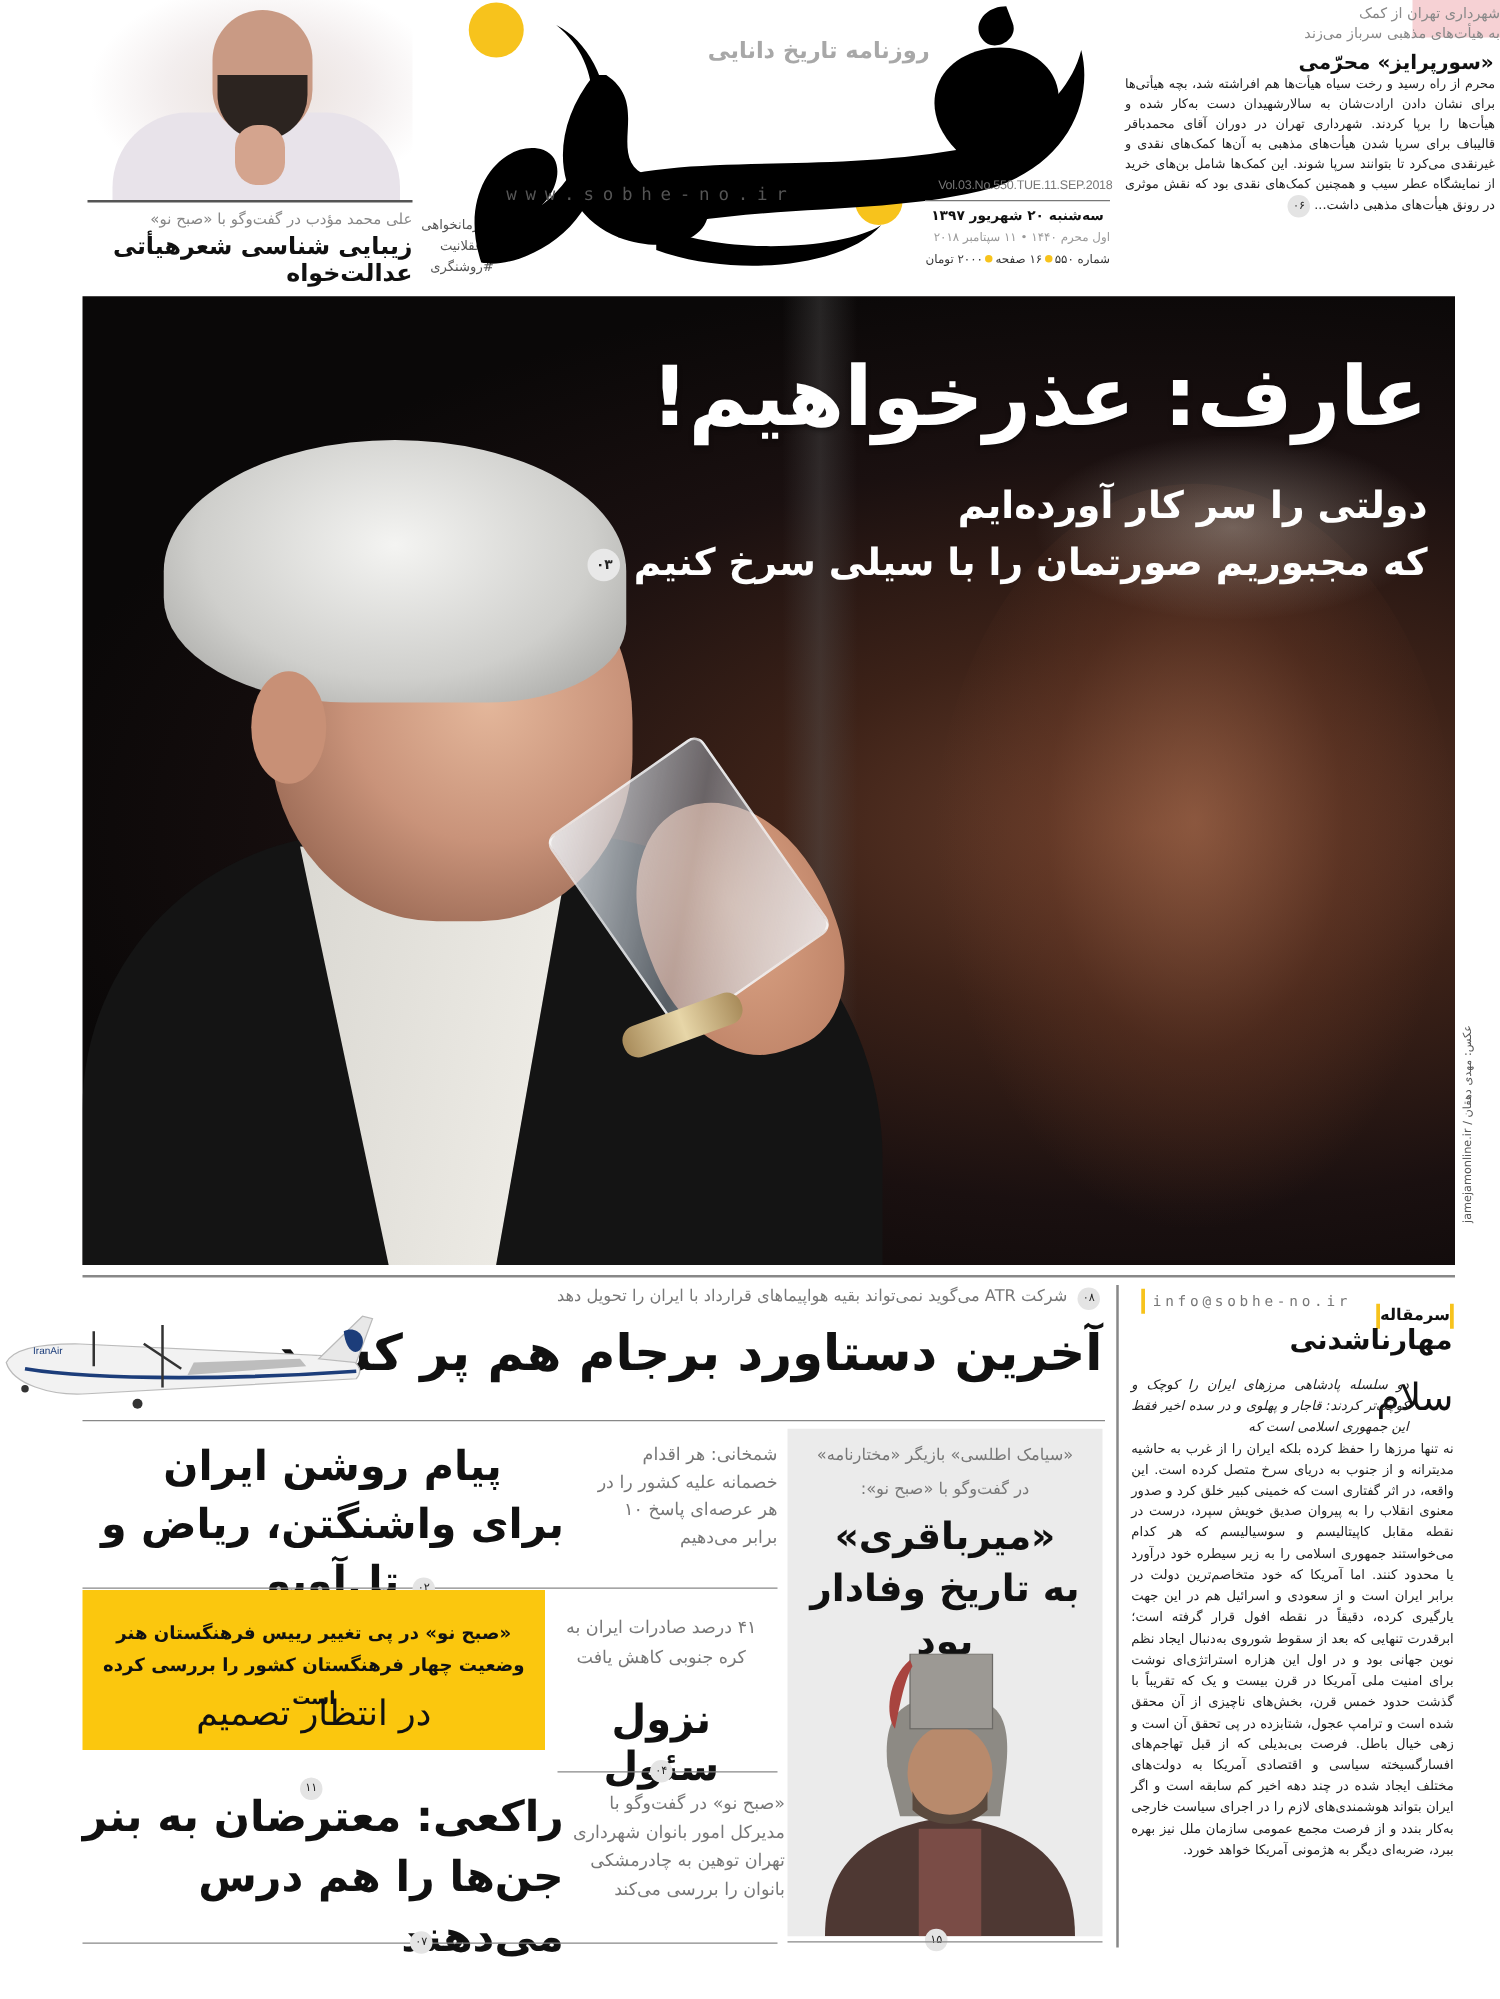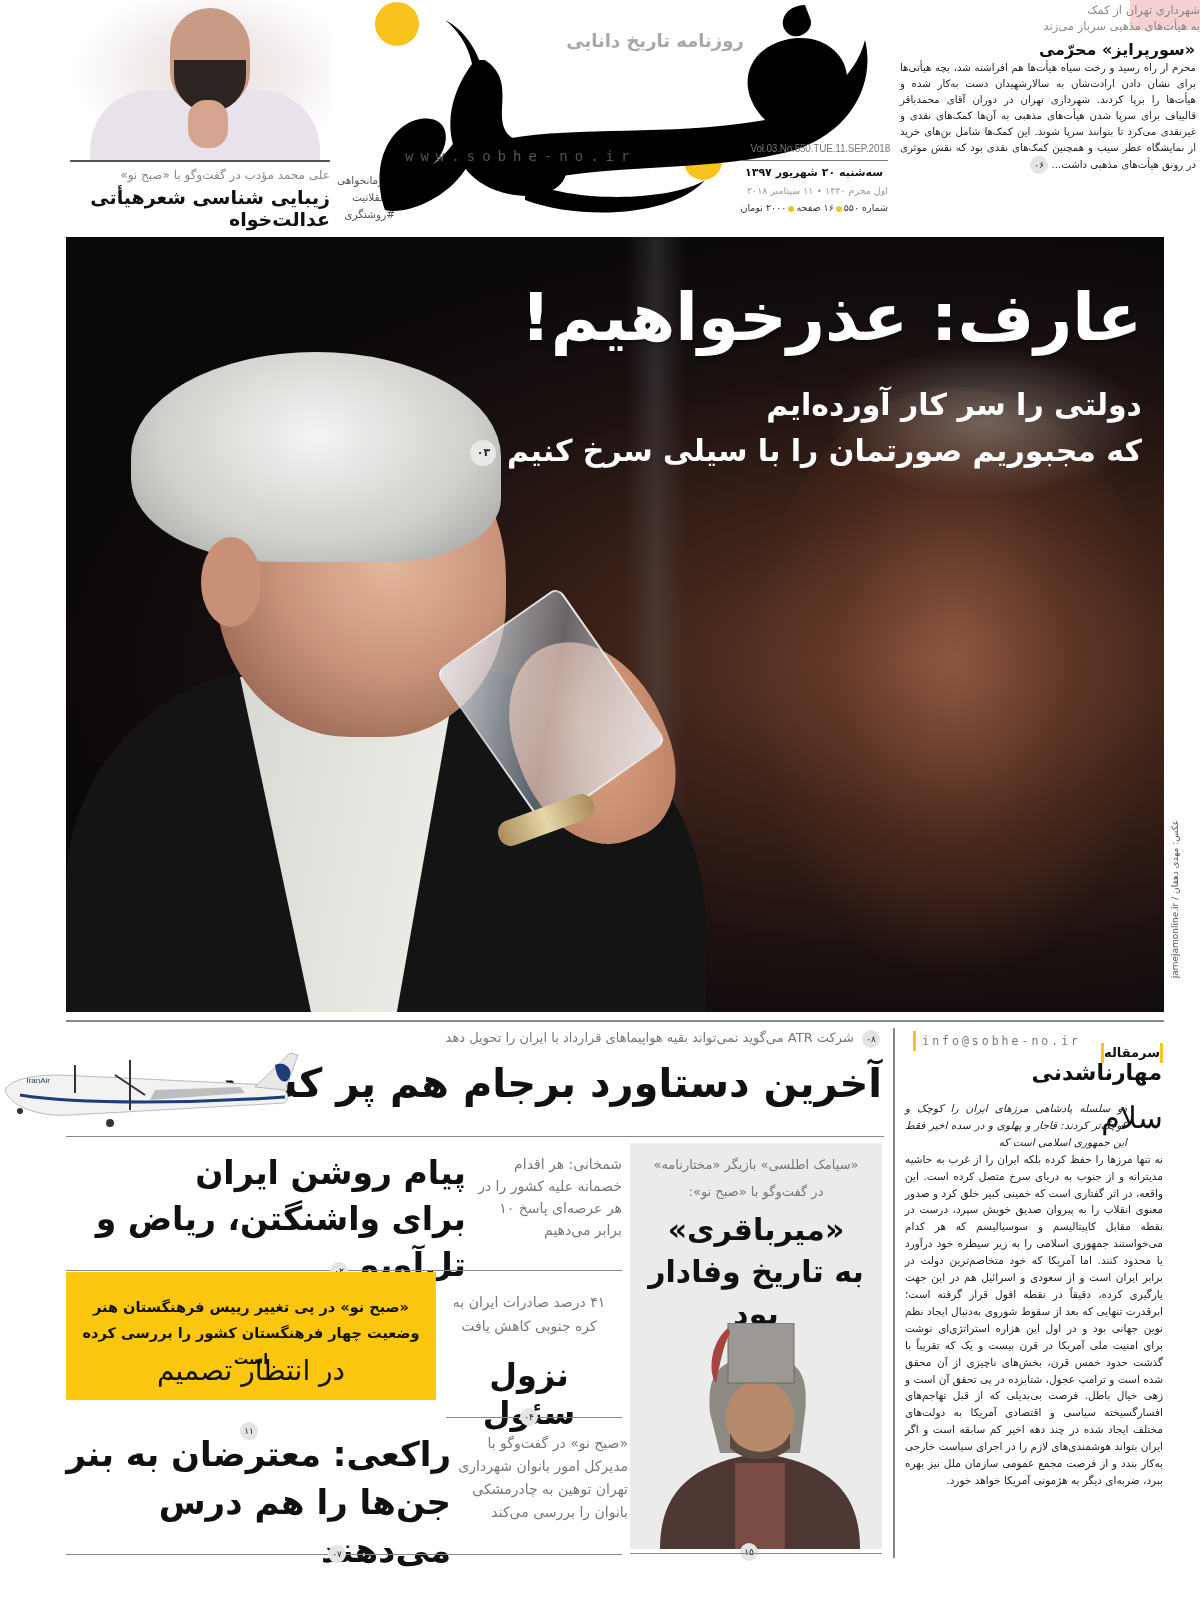--- a/index.html
+++ b/index.html
@@ -73,21 +73,21 @@
     .ed-body { left: 905px; top: 1100px; width: 258px; font-size: 10.5px; line-height: 16.9px; text-align: justify; color: #222; }
     .ed-body .first { display:block; margin-right: 36px; font-style: italic; }
 
     .atr-kicker { left: 360px; top: 1030px; width: 520px; font-size: 13px; color: #777; text-align: right; white-space: nowrap; }
     .atr-kicker .pill { margin-left: 4px; }
     .atr-title { left: 280px; top: 1060px; width: 602px; font-size: 40px; font-weight: bold; text-align: right; letter-spacing: -1.5px; white-space: nowrap; }
     .plane { left: 0; top: 1045px; width: 300px; height: 90px; }
 
     
     .sh-kicker { left: 472px; top: 1153px; width: 150px; font-size: 14px; color: #777; line-height: 22px; text-align: right; }
-    .sh-title { left: 66px; top: 1150px; width: 400px; font-size: 33px; font-weight: bold; line-height: 46px; text-align: right; letter-spacing: -1px; }
+    .sh-title { left: 66px; top: 1150px; width: 400px; font-size: 33px; font-weight: bold; line-height: 46px; text-align: center; letter-spacing: -1px; }
     .pill-02 { left: 330px; top: 1262px; }
 
     
     .ybox { left: 66px; top: 1272px; width: 370px; height: 128px; background: #fbc70e; }
     .ybox-kicker { position:absolute; left: 8px; right: 8px; top: 22px; font-size: 14.5px; font-weight: bold; line-height: 26px; text-align: center; }
     .ybox-title { position:absolute; left: 8px; right: 8px; top: 82px; font-size: 28px; font-weight: normal; text-align: center; letter-spacing: -1px; }
     .pill-11 { left: 240px; top: 1406px; margin-top: 16px; }
 
     
     .seoul-kicker { left: 446px; top: 1290px; width: 166px; font-size: 14px; color: #777; line-height: 24px; text-align: center; }

